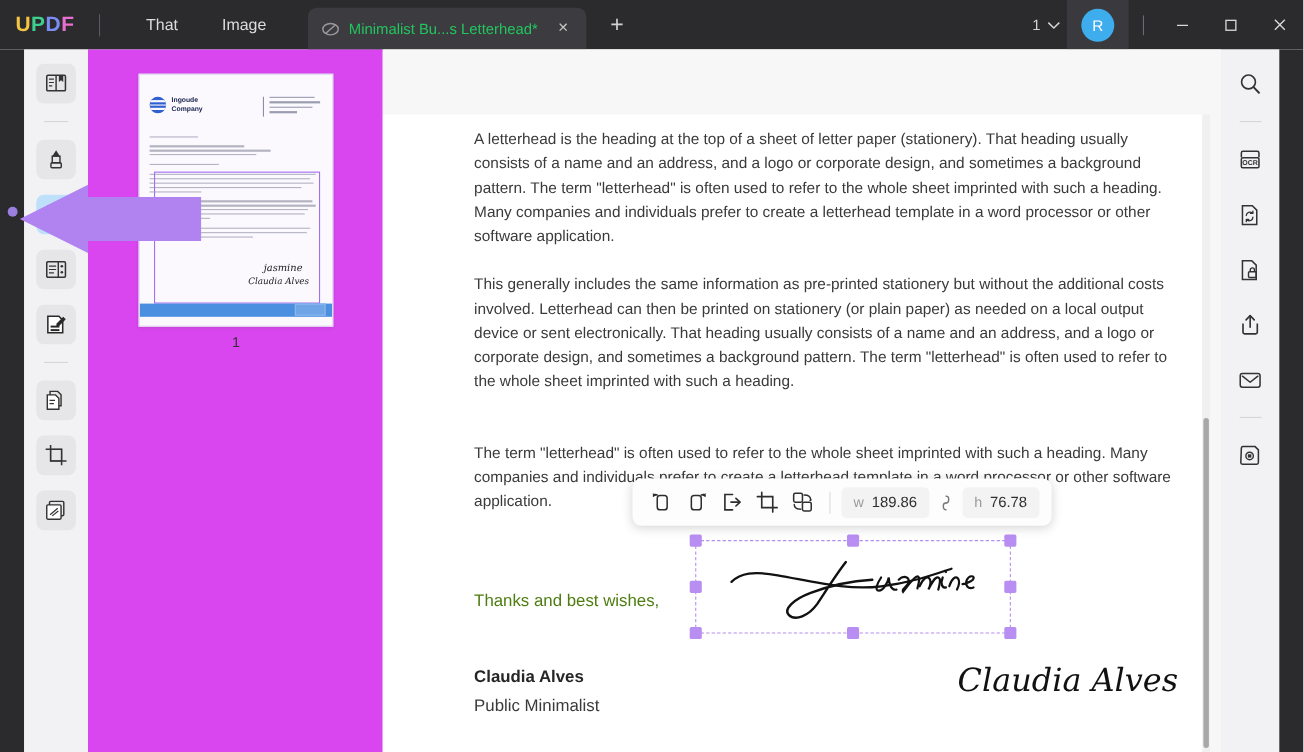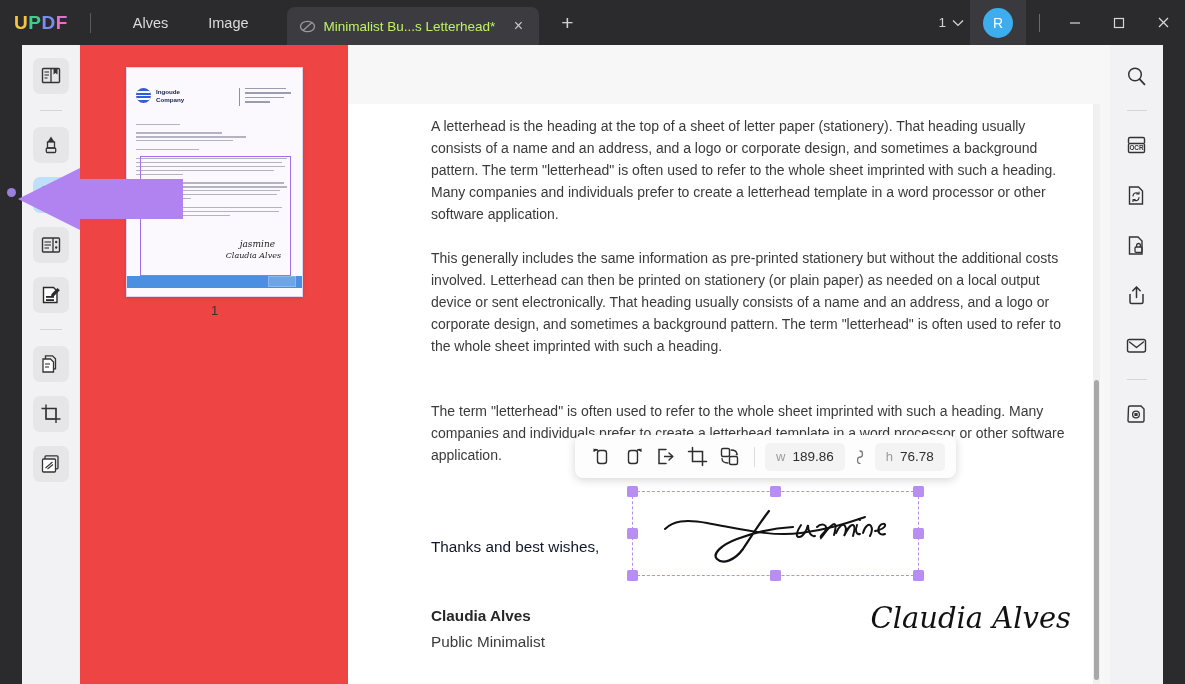--- a/index.html
+++ b/index.html
@@ -23,21 +23,21 @@
   .vsep { width: 1px; height: 20px; background: #5a5a5e; margin: 0 22px; }
   .menu-item {
     color: #dcdcdc; font-size: 14.5px; padding: 0 20px; height: 45px;
     display: flex; align-items: center; cursor: default;
   }
   .tab {
     margin-left: 18px; height: 38px; align-self: flex-end;
     background: #3c3c40; border-radius: 8px 8px 0 0;
     display: flex; align-items: center; padding: 0 10px 0 12px; gap: 8px;
   }
-  .tab-title { color: #bef264; font-size: 13.5px; white-space: nowrap; }
+  .tab-title { color: #22c55e; font-size: 13.5px; white-space: nowrap; }
   .tab-close {
     color: #c8c8c8; font-size: 16px; width: 22px; height: 22px;
     display: flex; align-items: center; justify-content: center;
     border-radius: 4px; margin-left: 4px;
   }
   .newtab {
     color: #d0d0d0; font-size: 21px; font-weight: 300; margin-left: 14px;
     width: 28px; height: 28px; display: flex; align-items: center; justify-content: center;
   }
   .tb-right {
@@ -73,21 +73,21 @@
   .tool {
     width: 36px; height: 36px; border-radius: 7px; margin-bottom: 14px;
     display: flex; align-items: center; justify-content: center; background: #e6e6e8;
   }
   .tool.active { background: #bfe0fb; }
   .tool-div { width: 22px; height: 1px; background: #d6d6d9; margin: 2px 0 16px; }
 
   
   .thumbpane {
     position: absolute; left: 80px; top: 45px; width: 268px; height: 639px;
-    background: #ef4444;
+    background: #d946ef;
   }
   .thumbcard {
     position: absolute; left: 46px; top: 22px; width: 177px; height: 230px;
     background: #fbf8fe; border: 1px solid #ded6f0;
     box-shadow: 0 1px 4px rgba(0,0,0,.10);
     overflow: hidden;
   }
   .tc-inner { position: absolute; inset: 6px 9px; }
   .tc-logo { display: flex; align-items: center; gap: 5px; margin-top: 14px; }
   .tc-globe {
@@ -144,21 +144,21 @@
     background: #ffffff;
   }
   .ptext {
     position: absolute; left: 83px; width: 637px;
     font-size: 14px; line-height: 22px; color: #3a3a3a;
     font-family: "Liberation Sans", sans-serif;
   }
   .p1 { top: 11px; }
   .p2 { top: 143px; }
   .p3 { top: 296px; }
-  .thanks { position: absolute; left: 83px; top: 434px; font-size: 15.3px; color: #0f172a; }
+  .thanks { position: absolute; left: 83px; top: 434px; font-size: 15.3px; color: #4d7c0f; }
   .name { position: absolute; left: 83px; top: 503px; font-size: 15.3px; font-weight: bold; color: #262626; }
   .role { position: absolute; left: 83px; top: 529px; font-size: 15.3px; color: #3a3a3a; }
   .claudia-sig {
     position: absolute; right: 22px; top: 497px;
     font-family: "DejaVu Serif", serif; font-style: italic;
     font-size: 29px; color: #111; white-space: nowrap;
   }
 
   
   .sel-box {
@@ -231,21 +231,21 @@
 <div id="app">
 
   <div class="titlebar">
     <div class="logo">
       <span style="color:#f5c542">U</span>
         <span style="color:#3ecf8e">P</span>
         <span style="color:#7b8cf5">D</span>
         <span style="color:#e86fd0">F</span>
     </div>
     <div class="vsep"></div>
-    <div class="menu-item">Alves</div>
+    <div class="menu-item">That</div>
     <div class="menu-item">Image</div>
 
     <div class="tab">
       <span>
         <svg width="17" height="17" viewBox="0 0 17 17">
           <ellipse cx="8.5" cy="8.5" rx="7" ry="5.2" fill="none" stroke="#9a9a9e" stroke-width="1.3"></ellipse>
           <line x1="4" y1="12.5" x2="13" y2="4.5" stroke="#9a9a9e" stroke-width="1.3"></line>
         </svg>
       </span>
       <span class="tab-title">Minimalist Bu...s Letterhead*</span>

